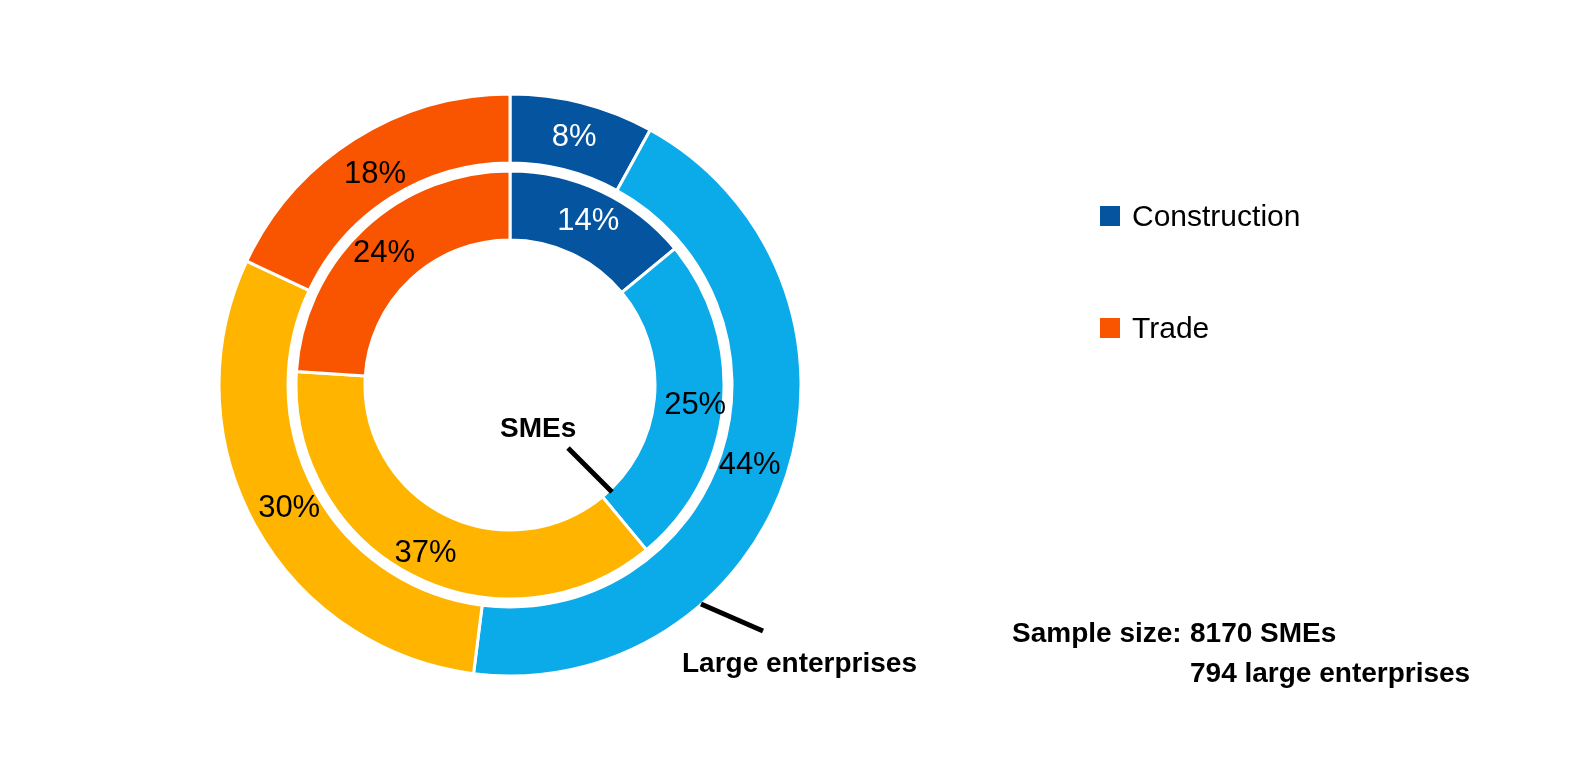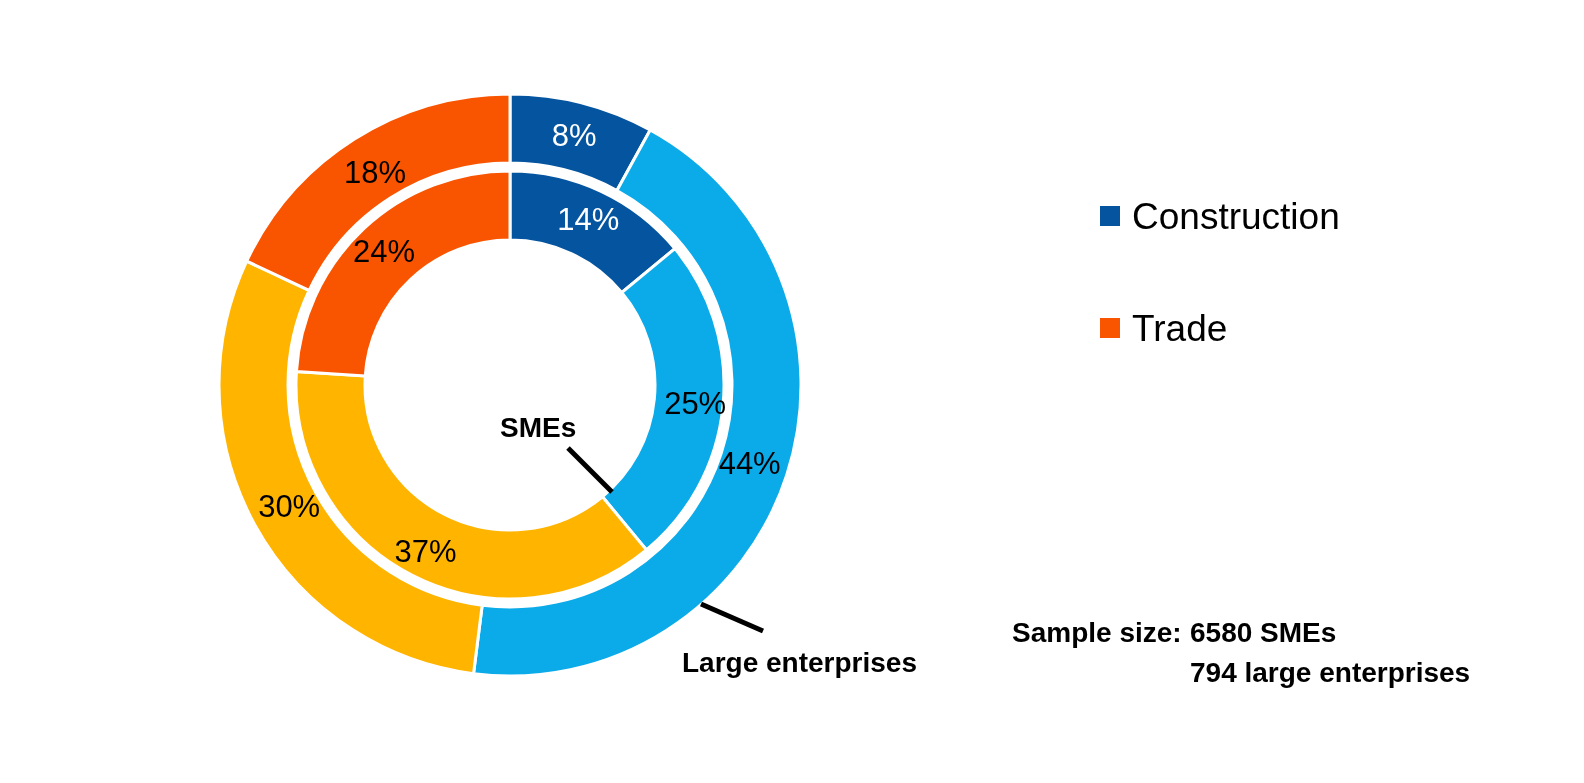--- a/index.html
+++ b/index.html
@@ -38,21 +38,21 @@
     align-items: center;
     height: 112px;
   }
   .legend-swatch {
     width: 20px;
     height: 20px;
     flex: 0 0 auto;
     margin-right: 12px;
   }
   .legend-label {
-    font-size: 37px;
+    font-size: 30px;
     color: #000000;
     line-height: 1;
     white-space: nowrap;
   }
   .sample-box {
     position: absolute;
     left: 1000px;
     top: 613px;
     width: 560px;
     font-weight: bold;
@@ -139,21 +139,21 @@
     </div>
     <div class="legend-row">
       <span class="legend-swatch" id="sw-3" style="background: rgb(249, 85, 0);"></span>
       <span class="legend-label">Trade</span>
     </div>
   </div>
 
   <div class="sample-box">
     <div class="sample-row">
       <span class="sample-label">Sample size:</span>
-      <span class="sample-val">6580 SMEs</span>
+      <span class="sample-val">8170 SMEs</span>
     </div>
     <div class="sample-row">
       <span class="sample-label"></span>
       <span class="sample-val">794 large enterprises</span>
     </div>
   </div>
 
 </div>
 
 </body></html>

